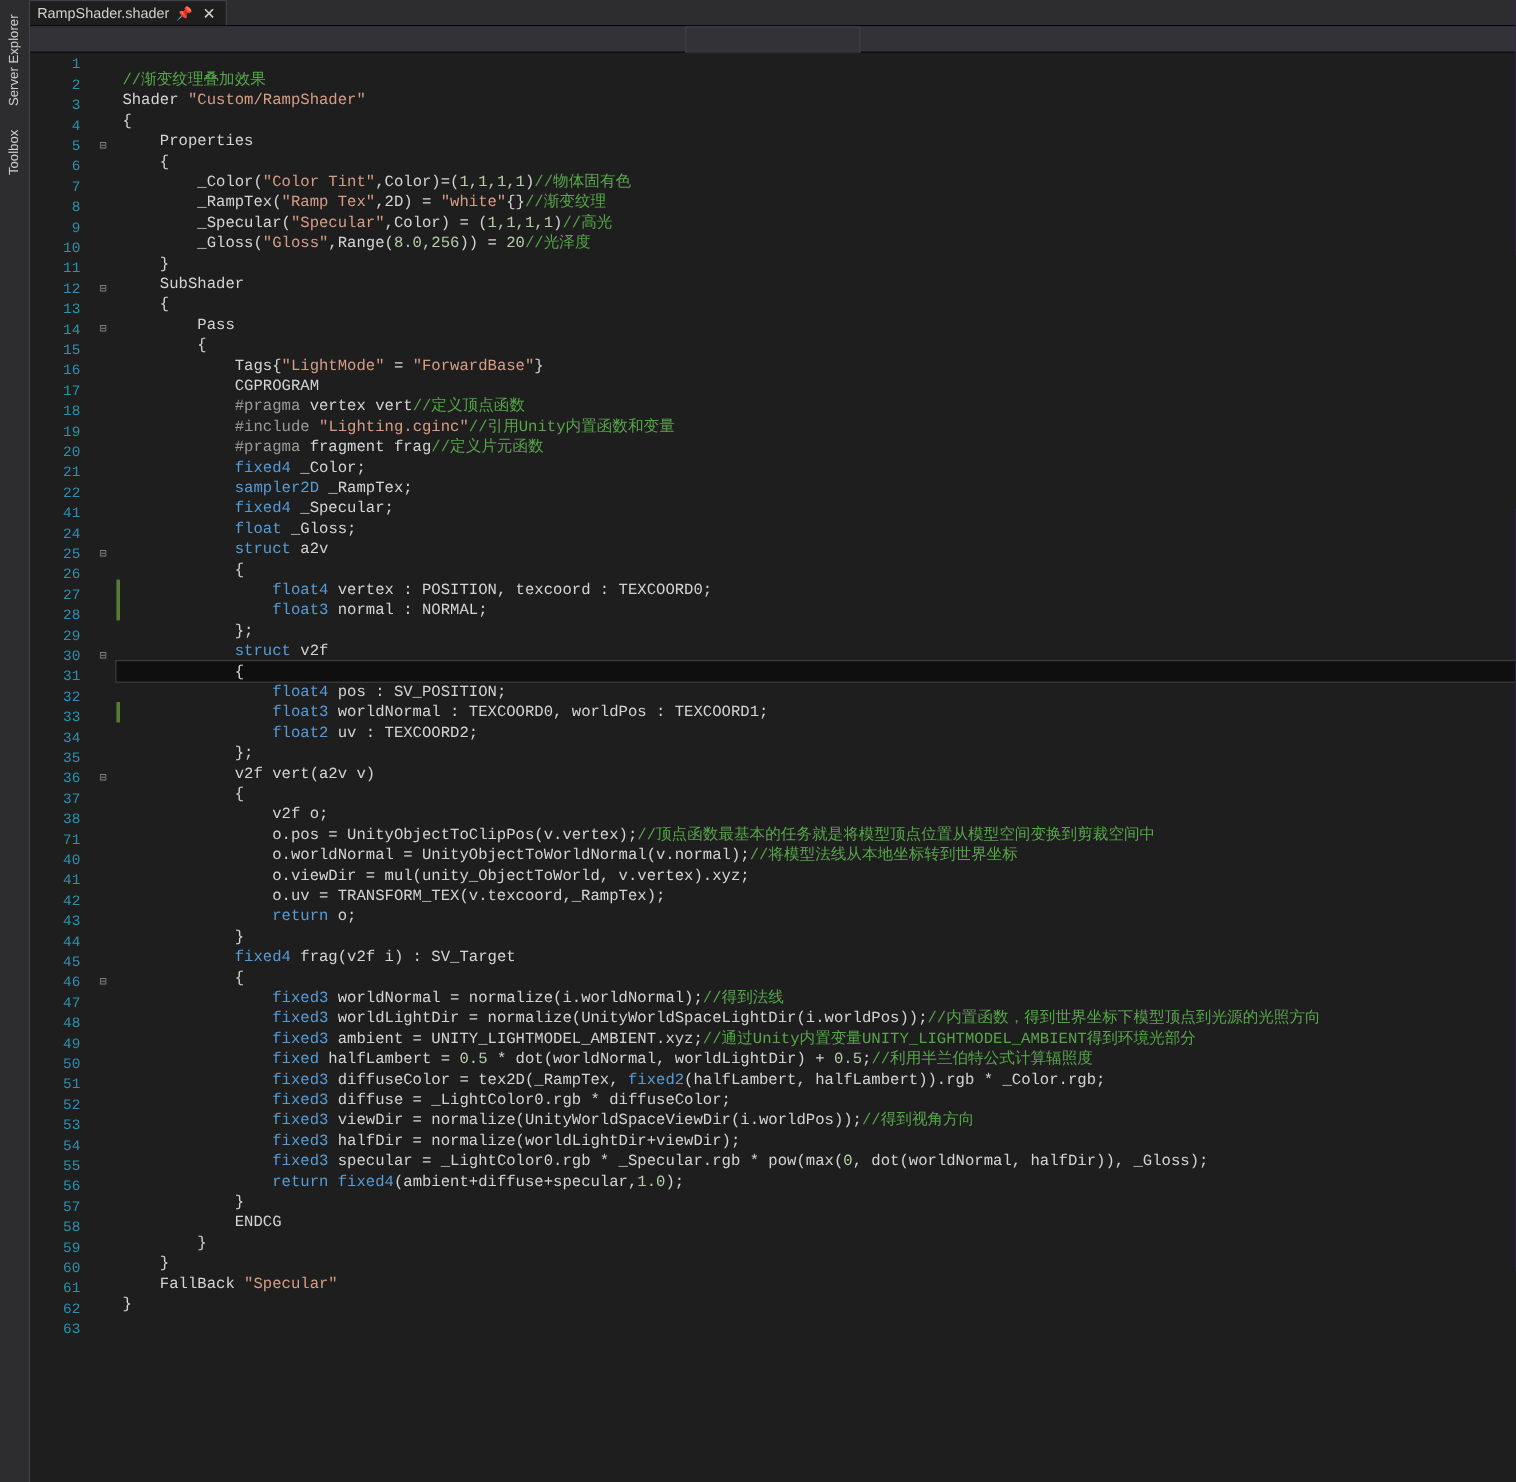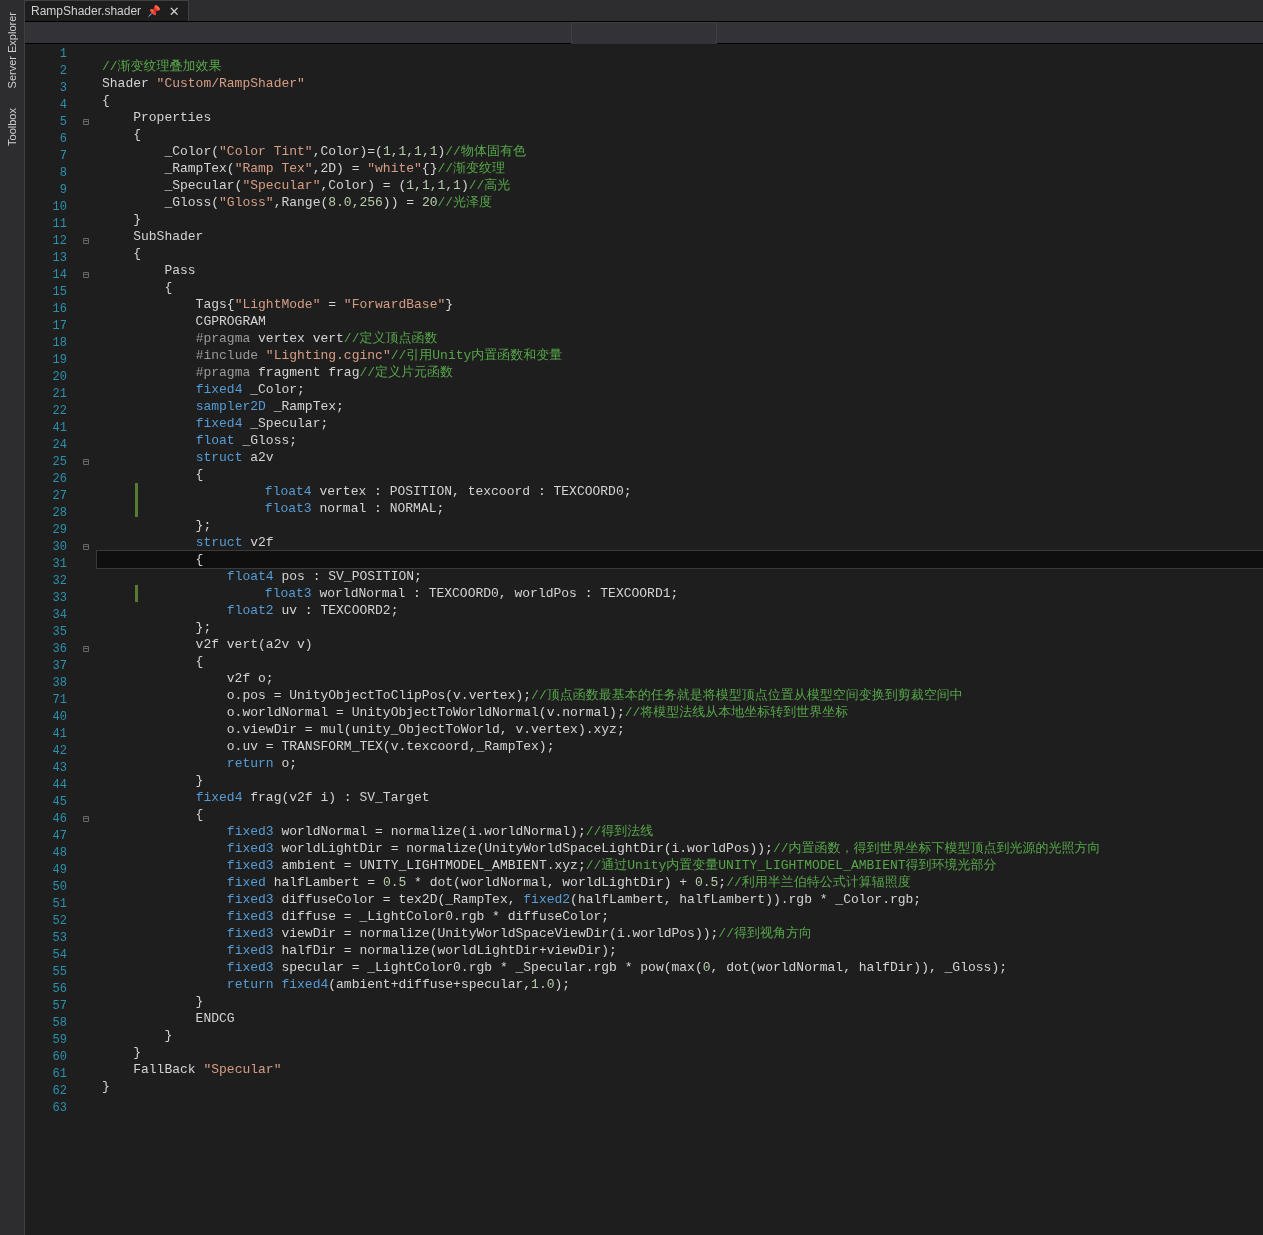--- a/index.html
+++ b/index.html
@@ -132,21 +132,21 @@
   }
   .codecol .line {
     height:17px;
     line-height:17px;
     white-space:pre;
     font-size:13px;
     position:relative;
     border-left:3px solid transparent;
     padding-left:2px;
   }
-  .codecol .line.changed { border-left-color:#577b30;margin-left:38px; }
+  .codecol .line.changed { border-left-color:#577b30; }
   .codecol .line.current { background:#0f0f10; outline:1px solid #3a3a3a; }
   .kw { color:#569cd6; }
   .ty { color:#569cd6; }
   .str { color:#d69d85; }
   .num { color:#b5cea8; }
   .cm { color:#57a64a; }
   .pr { color:#9b9b9b; }
 </style>
 </head>
 <body>

